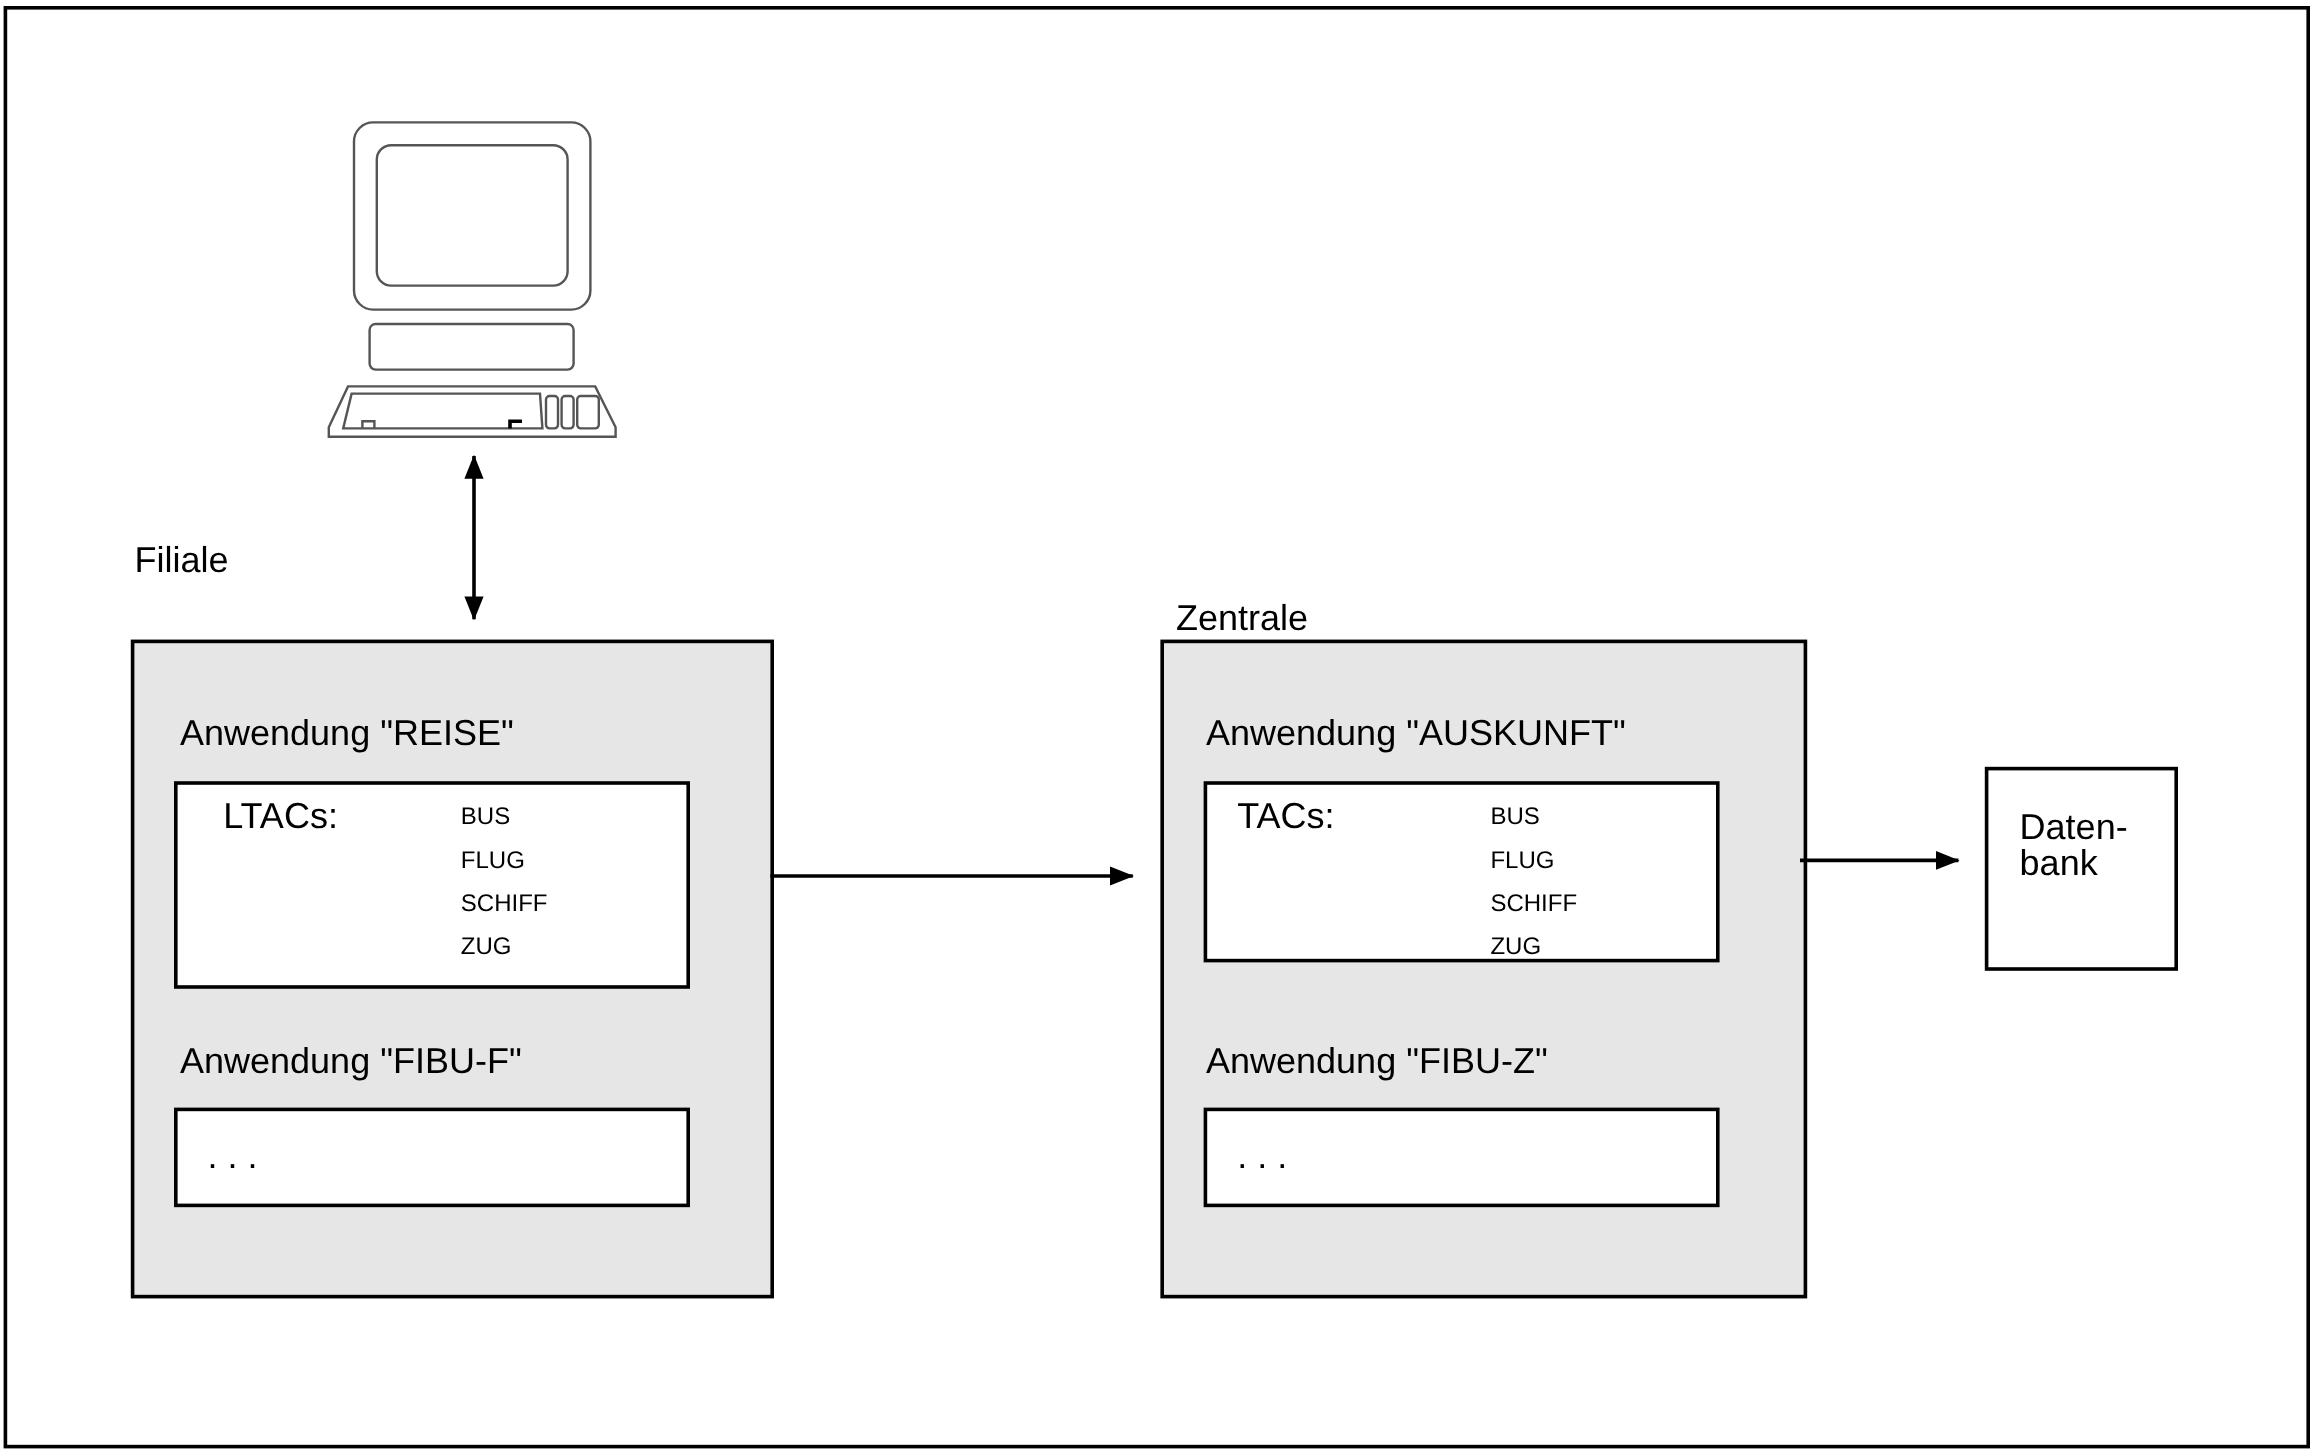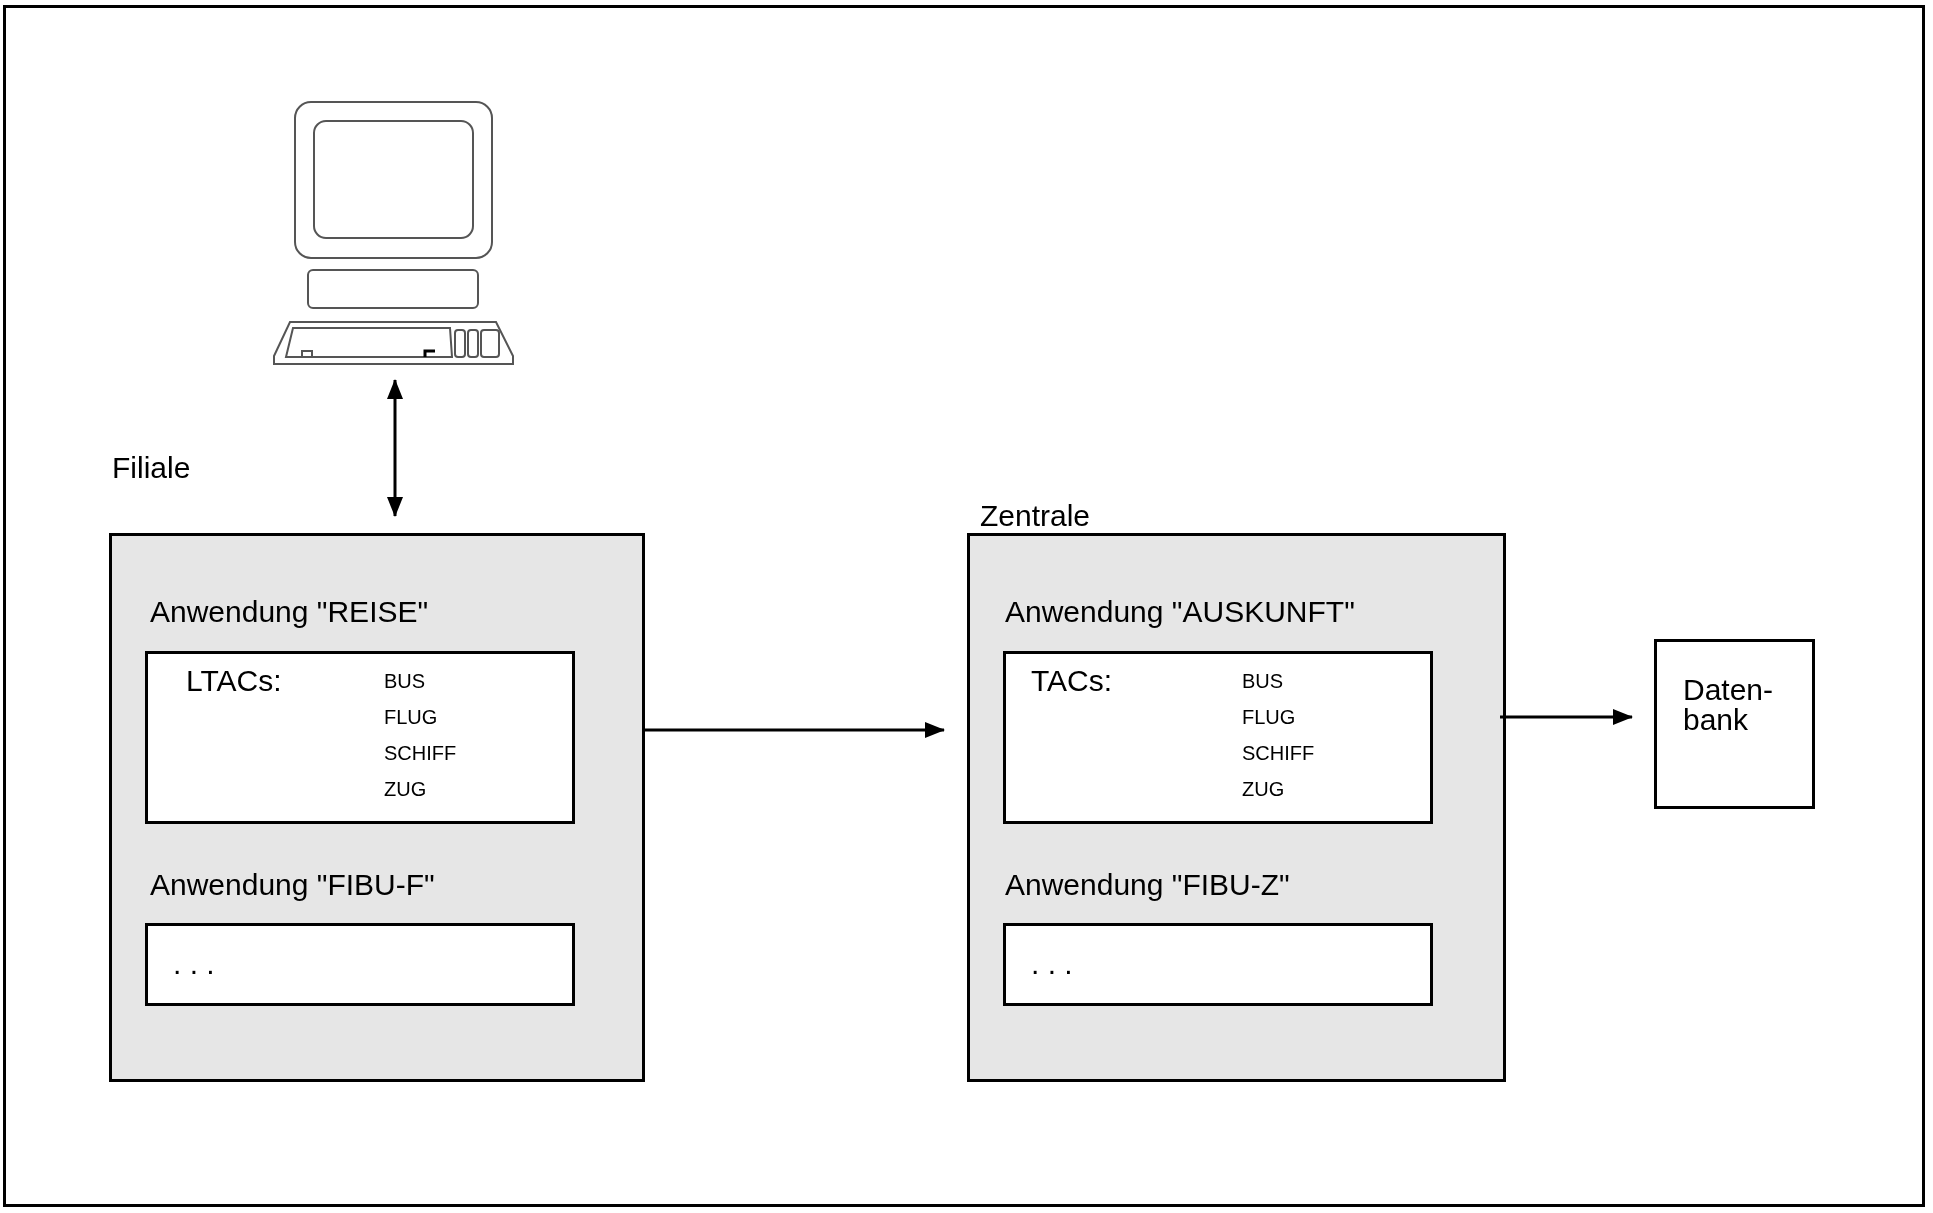--- a/index.html
+++ b/index.html
@@ -33,21 +33,21 @@
   </div>
 </div>
 <div class="t" style="left:150px; top:867px;">Anwendung "FIBU-F"</div>
 <div class="inner" style="left:145px; top:923px; width:430px; height:83px;">
   <div class="t" style="left:25px; top:20px;">. . .</div>
 </div>
 
 <div class="t" style="left:980px; top:450px;margin-top:48px;">Zentrale</div>
 <div class="gray" style="left:967px; top:533px; width:539px; height:549px;"></div>
 <div class="t" style="left:1005px; top:594px;">Anwendung "AUSKUNFT"</div>
-<div class="inner" style="left:1003px; top:651px; width:430px; height:173px;">
+<div class="inner" style="left:1003px; top:651px; width:430px; height:151px;">
   <div class="t" style="left:25px; top:9px;">TACs:</div>
   <div class="taclist" style="left:236px; top:9px;">
     <div>BUS</div>
     <div>FLUG</div>
     <div>SCHIFF</div>
     <div>ZUG</div>
   </div>
 </div>
 <div class="t" style="left:1005px; top:867px;">Anwendung "FIBU-Z"</div>
 <div class="inner" style="left:1003px; top:923px; width:430px; height:83px;">

